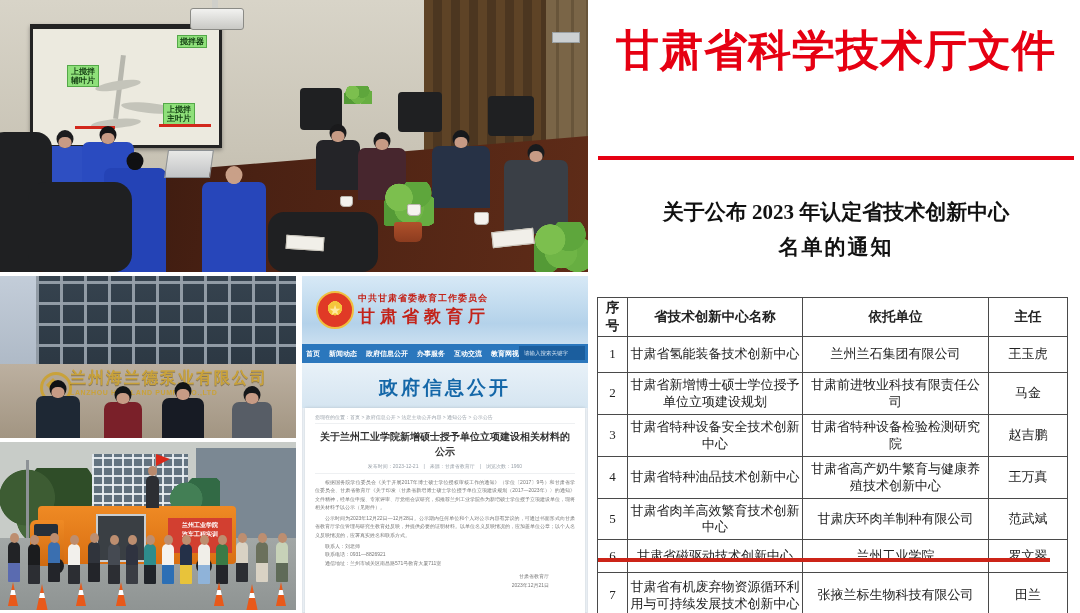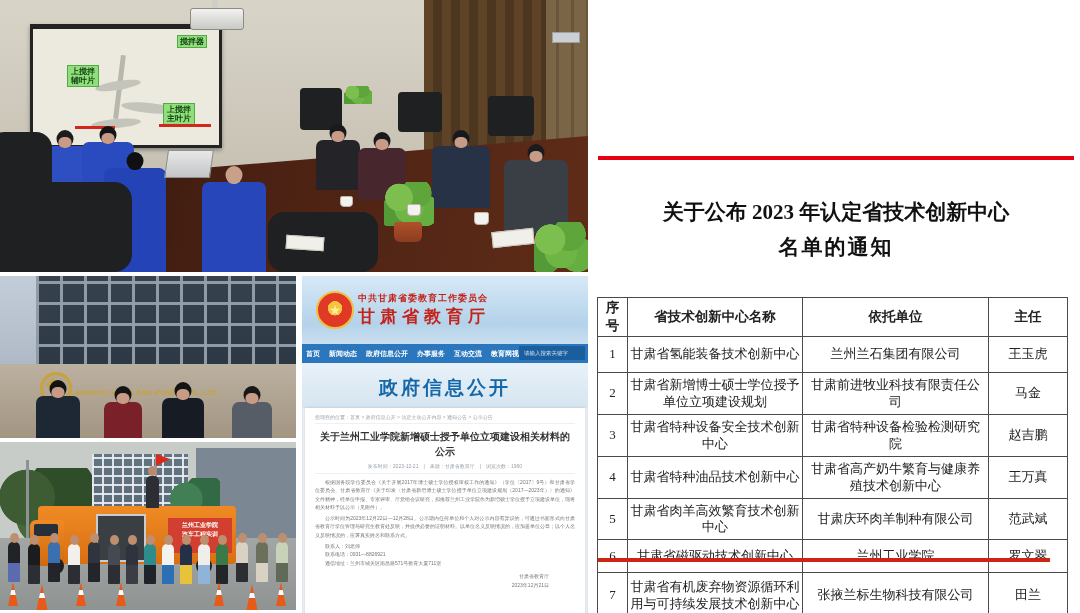--- a/index.html
+++ b/index.html
@@ -202,20 +202,21 @@
     <div class="abs cup" style="left:340px;top:196px;width:11px;height:9px;"></div>
     <div class="abs paper" style="left:492px;top:230px;width:40px;height:14px;transform:rotate(-6deg);"></div>
     <div class="abs paper" style="left:286px;top:236px;width:36px;height:12px;transform:rotate(4deg);"></div>
   </div>
 
   <div id="photo-building" class="abs">
     <div class="abs bd-sky"></div>
     <div class="abs bd-facade"></div>
     <div class="abs bd-wall"></div>
     <div class="abs bd-logo"></div>
+    <div class="abs bd-cn">兰州海兰德泵业有限公司</div>
     <div class="abs bd-en">LANZHOU HIGHLAND PUMPS CO.,LTD</div>
     <div class="abs person" style="--h:#16181a;left:232px;top:126px;width:40px;height:36px;background:#575d66;"></div>
     <div class="abs person" style="--h:#101214;left:36px;top:120px;width:44px;height:42px;background:#1e2834;"></div>
     <div class="abs person" style="--h:#121416;left:104px;top:126px;width:38px;height:36px;background:#7a2029;"></div>
     <div class="abs person" style="--h:#121416;left:162px;top:122px;width:42px;height:40px;background:#171b24;"></div>
   </div>
 
   <div id="photo-truck" class="abs">
     <div class="abs tk-bldg" style="left:92px;top:12px;width:96px;height:86px;"></div>
     <div class="abs tk-bldg2" style="left:196px;top:6px;width:100px;height:92px;"></div>
@@ -298,20 +299,21 @@
           <div>通信地址：兰州市城关区南昌路571号教育大厦711室</div>
         </div>
       <div class="gs-sign">
         <div>甘肃省教育厅</div>
         <div>2023年12月21日</div>
       </div>
     </div>
   </div>
 
   <div id="doc" class="abs">
+    <div class="abs doc-letterhead">甘肃省科学技术厅文件</div>
     <div class="abs doc-rule"></div>
     <div class="abs doc-title1">关于公布 2023 年认定省技术创新中心</div>
     <div class="abs doc-title2">名单的通知</div>
 
     <table class="doc-table">
       <colgroup>
           <col style="width:30px">
           <col style="width:175px">
           <col style="width:186px">
           <col style="width:79px">

